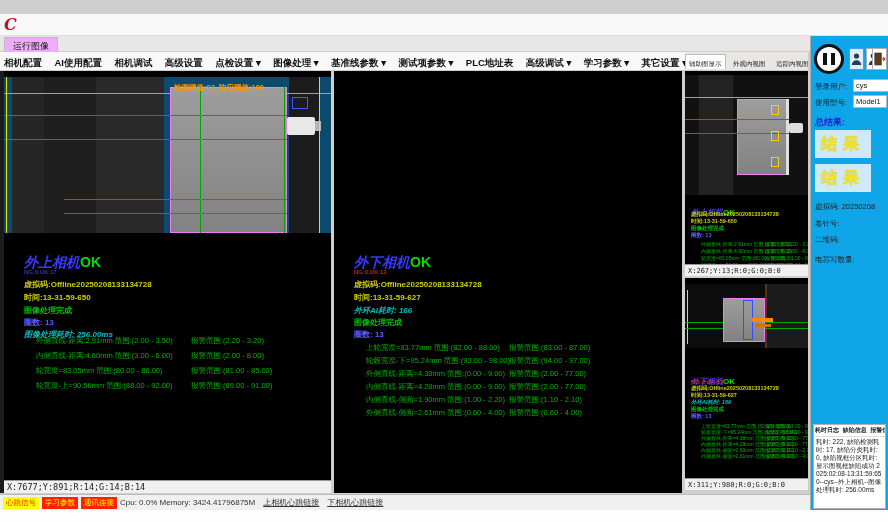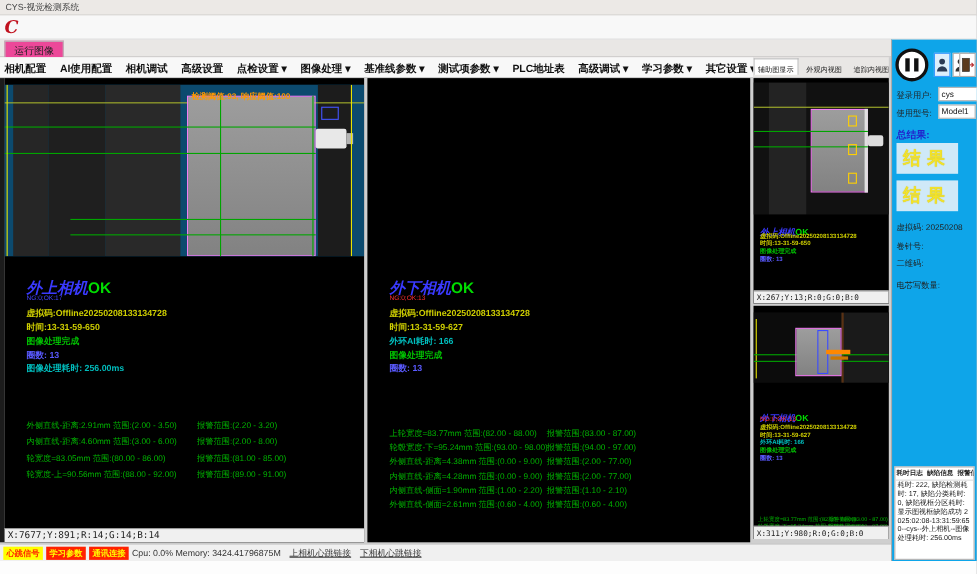--- a/index.html
+++ b/index.html
@@ -10,21 +10,21 @@
 
   
   .titlebar { left:0; top:0; width:888px; height:14px; background:#ece9e6; border-bottom:1px solid #d8d5d2;
               font-size:8px; color:#444; line-height:14px; padding-left:5px; }
   .menubar { left:0; top:14px; width:888px; height:22px; background:#f8f8f8; border-bottom:1px solid #e0e0e0; }
   .applogo { position:absolute; left:4px; top:1px; width:16px; height:19px; color:#c1121f;
              font-family:"DejaVu Serif", serif; font-style:italic; font-weight:bold; font-size:16px; line-height:19px; }
   .menuitem { display:inline-block; font-size:10px; color:#222; font-weight:bold; padding:4px 6px 0 6px; line-height:16px; }
   .menuwrap { position:absolute; left:22px; top:0; white-space:nowrap; }
   .tabstrip { left:0; top:36px; width:810px; height:16px; background:#e9e7e5; border-bottom:1px solid #cfcdcb; }
-  .runtab { position:absolute; left:4px; top:1px; height:15px; background:#ec4899; border:1px solid #bbb; border-bottom:none;
+  .runtab { position:absolute; left:4px; top:1px; height:15px; background:#f0abfc; border:1px solid #bbb; border-bottom:none;
             font-size:9px; padding:2px 8px 0 8px; color:#222; }
   .toolbar { left:0; top:52px; width:685px; height:19px; background:#f8f8f8; border-bottom:1px solid #ccc; white-space:nowrap; overflow:hidden; }
   .toolitem { display:inline-block; font-size:9.5px; color:#111; font-weight:bold; padding:4px 4px 0 4px; }
 
   
   .rcoltabs { left:685px; top:52px; width:123px; height:19px; background:#e9e7e5; border-bottom:1px solid #ccc; white-space:nowrap; overflow:hidden; }
   .rctab { display:inline-block; font-size:6.5px; color:#222; padding:5px 3px 0 3px; }
   .rctab.sel { background:#fff; border:1px solid #bbb; border-bottom:none; }
 
   
@@ -51,22 +51,22 @@
   
   .tblock { position:absolute; left:0; right:0; }
   .tl { position:absolute; white-space:nowrap; }
   .t-title { color:#3a3aff; font-weight:bold; font-size:14px; font-style:italic; }
   .t-ok { color:#00dd00; font-weight:bold; font-size:14px; font-style:normal; }
   .t-sub-b { color:#4545ff; font-size:6px; }
   .t-sub-r { color:#ff3030; font-size:6px; }
   .t-yel { color:#cfcf00; font-size:8px; font-weight:bold; }
   .t-grn { color:#00c000; font-size:8px; font-weight:bold; }
   .t-blu { color:#5a5aff; font-size:8px; font-weight:bold; }
-  .t-cyn { color:#00bdbd; font-size:8px; font-weight:bold; }
-  .mrow { position:absolute; left:0; right:0; height:14px;margin-top:46px; }
+  .t-cyn { color:#00bdbd; font-size:8px; font-weight:bold;font-style:italic; }
+  .mrow { position:absolute; left:12px; right:0; height:14px; }
   .mtext, .malarm { position:absolute; color:#00b400; font-size:7.5px; white-space:nowrap; }
   .mini .t-title { font-size:8px; } .mini .t-ok { font-size:8px; }
   .mini .t-yel, .mini .t-grn, .mini .t-blu, .mini .t-cyn { font-size:5.5px; }
   .mini .mtext, .mini .malarm { font-size:5px; }
 
   
   .sidebar { left:810px; top:36px; width:78px; height:474px; background:#0ea5e9; border-left:1px solid #aaa; }
   .sbtn { position:absolute; background:#fff; border:1px solid #adadad; display:flex; align-items:center; justify-content:center; }
   .pausebtn { left:3px; top:8px; width:30px; height:30px; border-radius:50%; border:3px solid #111; background:#fff; }
   .pausebtn .bar { width:4px; height:12px; background:#111; margin:0 2px; }
@@ -78,38 +78,35 @@
   .resbox { position:absolute; left:4px; width:56px; height:28px; background:#cfe9f8; display:flex; align-items:center; justify-content:center;
             color:#f2e22a; font-size:16px; font-weight:bold; letter-spacing:6px; text-shadow:0 0 1px #c9b900; }
   .logpanel { position:absolute; left:2px; top:388px; width:73px; height:85px; background:#fff; border:1px solid #b0b0b0; overflow:hidden; }
   .logtabs { font-size:6px; font-weight:bold; color:#222; border-bottom:1px solid #ddd; padding:1px; white-space:nowrap; }
   .logtabs span { margin-right:2px; }
   .logbody { font-size:6.5px; color:#222; padding:1px 2px; line-height:8px; word-break:break-all; }
 
   
   .statusbar { left:0; top:494px; width:810px; height:16px; background:#f0f0f0; border-top:1px solid #bbb;
                display:flex; align-items:center; padding-left:3px; white-space:nowrap; }
-  .badge { font-size:7.5px; font-weight:bold; padding:1px 3px; margin-right:3px; }
+  .badge { font-size:7.5px; font-weight:normal; padding:1px 3px; margin-right:3px; }
   .b-yellow { background:#ffff00; color:#ff2200; }
   .b-red { background:#ff2200; color:#ffff00; }
   .cputext { font-size:8px; color:#333; margin-right:8px; }
   .linktext { font-size:8px; color:#333; margin-right:8px; text-decoration:underline; }
   .bottomwhite { left:0; top:510px; width:888px; height:12px; background:#fdfdfd; }
   .leftedge { left:0; top:71px; width:4px; height:422px; background:#1c1c1c; }
 
   svg { display:block; }
 </style>
 </head>
 <body>
 
 <div id="app">
 
-  <div class="abs titlebar">
-    <span>CYS-视觉检测系统</span>
-  </div>
 
   <div class="abs menubar">
     <span class="applogo">C</span>
   </div>
 
   <div class="abs tabstrip">
     <span class="runtab">运行图像</span>
   </div>
 
   <div class="abs toolbar">

